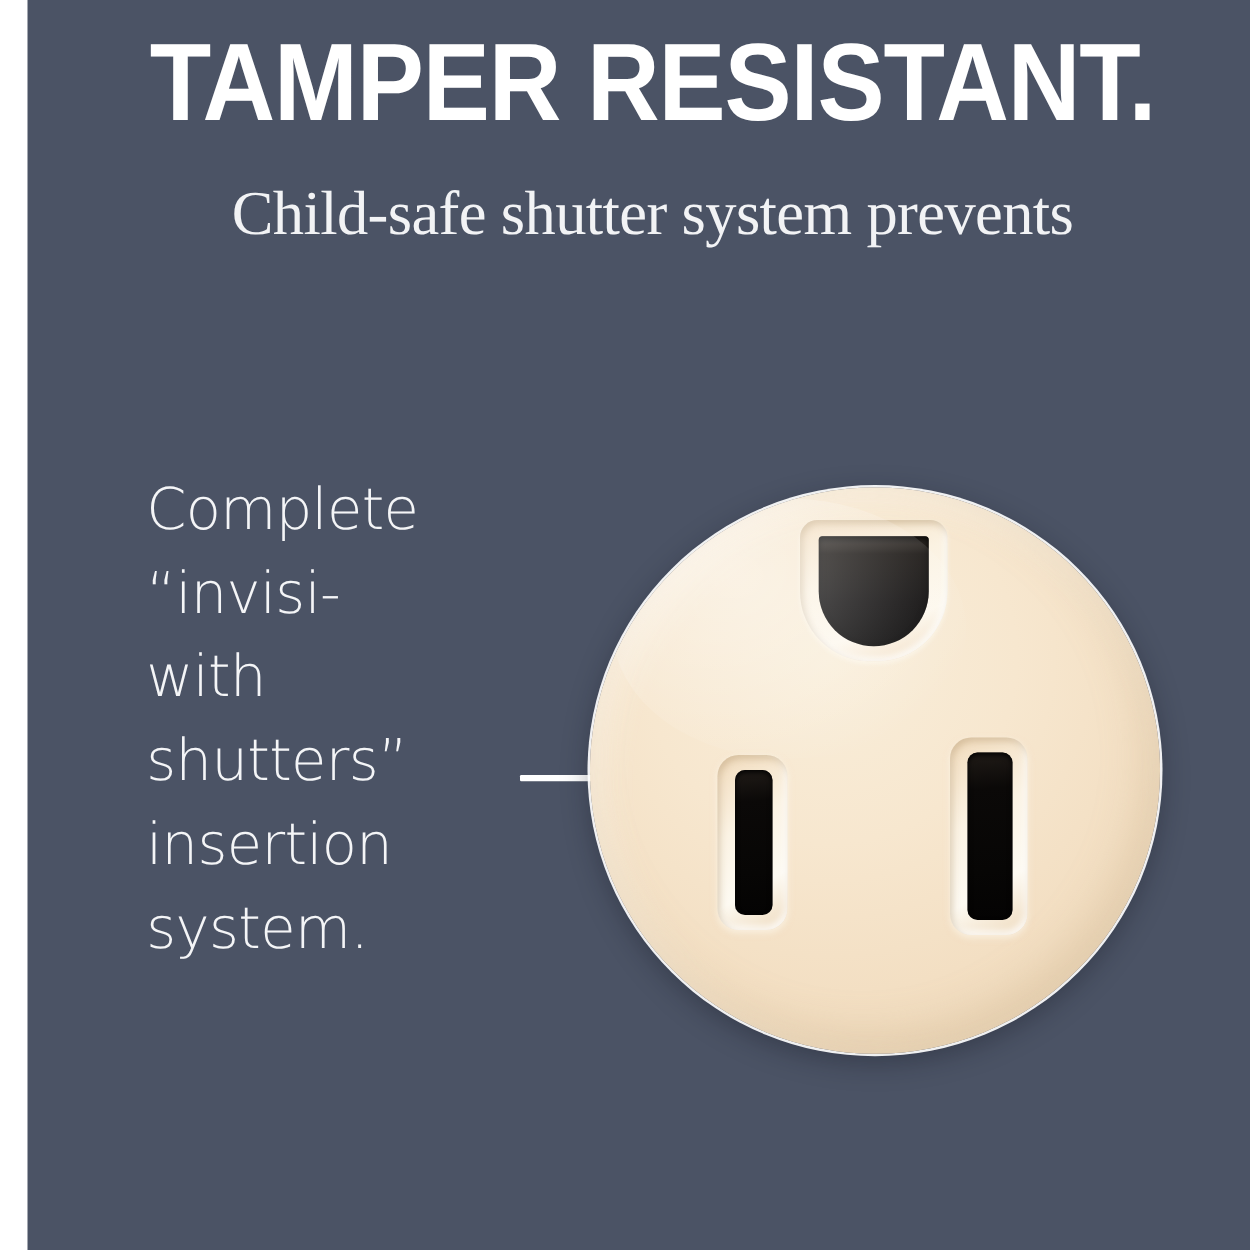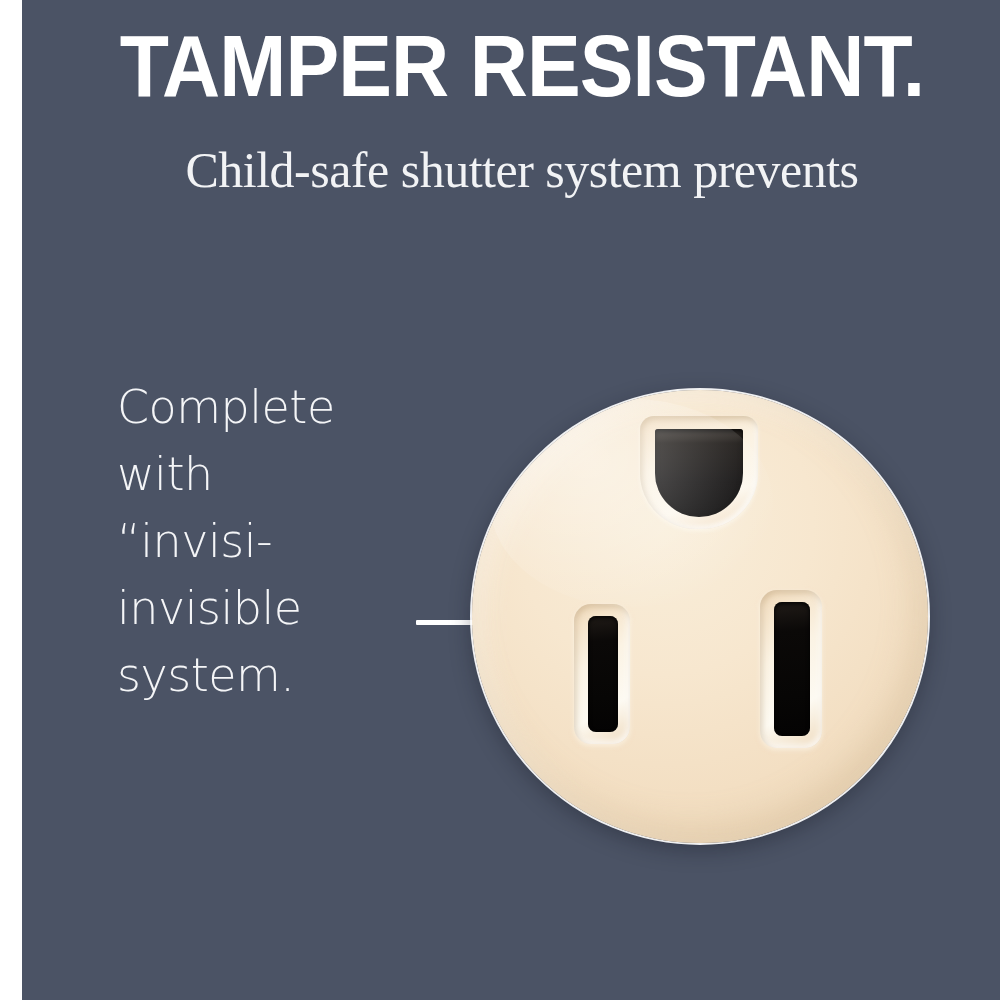--- a/index.html
+++ b/index.html
@@ -190,23 +190,24 @@
 <div id="stage">
 
   <div id="headline">TAMPER RESISTANT.</div>
 
   <div id="subtitle">
     <span class="sub-line">Child-safe shutter system prevents</span>
   </div>
 
   <div id="caption">
     <span class="cap-line">Complete</span>
+    <span class="cap-line">“invisi-</span>
     <span class="cap-line">with</span>
-    <span class="cap-line">“invisi-</span>
-    <span class="cap-line">invisible</span>
+    <span class="cap-line">shutters”</span>
+    <span class="cap-line">insertion</span>
     <span class="cap-line">system.</span>
   </div>
 
   <div id="leader-line"></div>
 
   <div id="outlet-wrap">
     <div id="outlet-face">
 
       <div class="ground-bezel">
         <div class="ground-hole"></div>

